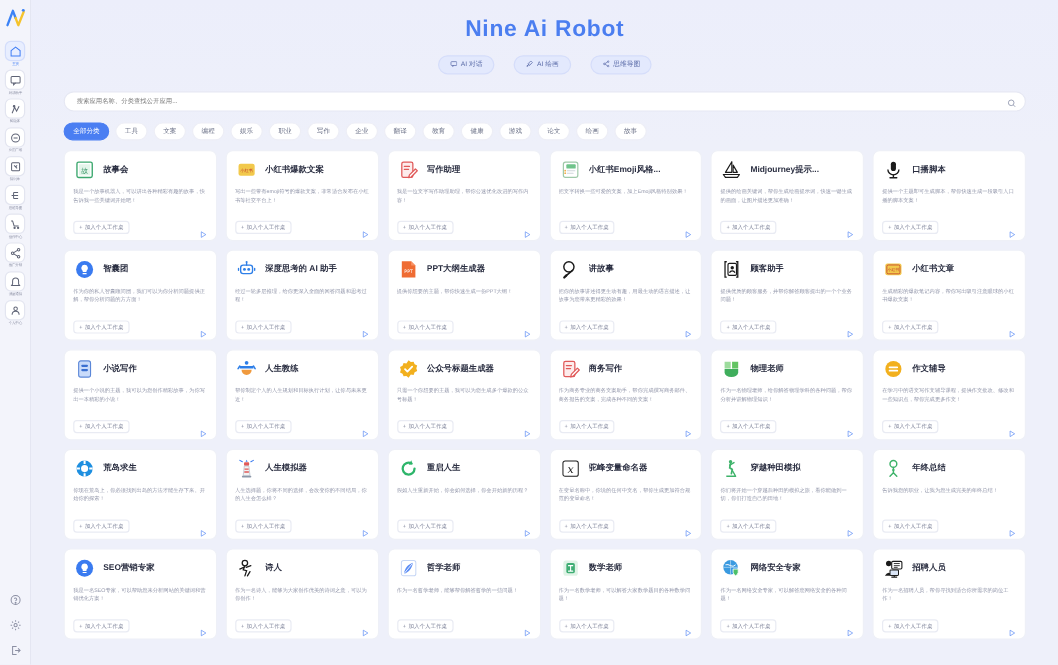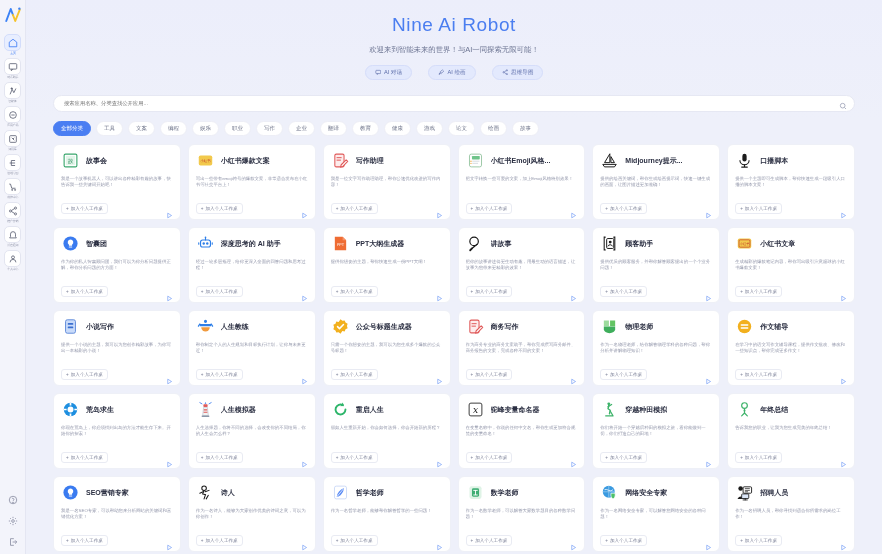--- a/index.html
+++ b/index.html
@@ -44,21 +44,21 @@
   .nav-bottom { position: absolute; bottom: 4px; left:0; width:26px;
     display:flex; flex-direction:column; align-items:center; gap:4px; }
   .nav-bottom .nav-ico { border: none; background: transparent; }
 
   
   .main { flex: 1; position: relative; overflow: hidden;
     background: linear-gradient(180deg,#eceefb 0%, #eef0fa 120px, #eef0fa 100%); }
 
   .hero { padding-top: 14px; text-align: center; }
   .hero h1 {
-    font-size: 19px; font-weight: normal; color: #4b7ef0;
+    font-size: 19px; font-weight: bold; color: #4b7ef0;
     letter-spacing: 0.6px;
   }
   .hero .sub { font-size: 7.4px; color: #6b7391; margin-top: 9px; }
   .chips { margin-top: 10px; display:flex; justify-content:center; gap: 16px; }
   .chip {
     display:flex; align-items:center; gap:3px;
     background:#e3e9fd; border:1px solid #d5ddfa;
     border-radius: 10px; padding: 2.5px 9px;
     font-size: 5.6px; color:#5a6ba8; cursor:pointer;
   }
@@ -254,21 +254,20 @@
             <path d="M17 8 l4 4 -4 4 M21 12 H11"></path>
           </svg>
       </span>
     </div>
   </div>
 
   <div class="main">
 
     <div class="hero">
       <h1>Nine Ai Robot</h1>
-      <div class="sub">欢迎来到智能未来的世界！与AI一同探索无限可能！</div>
       <div class="chips">
         <div class="chip">
           <span>
             <svg viewBox="0 0 24 24" fill="none" stroke="#5a6ba8" stroke-width="2.2">
                 <rect x="3" y="5" width="18" height="12" rx="2.5"></rect>
                 <path d="M8 17 v3 l4 -3"></path>
               </svg>
           </span>
           <span>AI 对话</span>
         </div>

